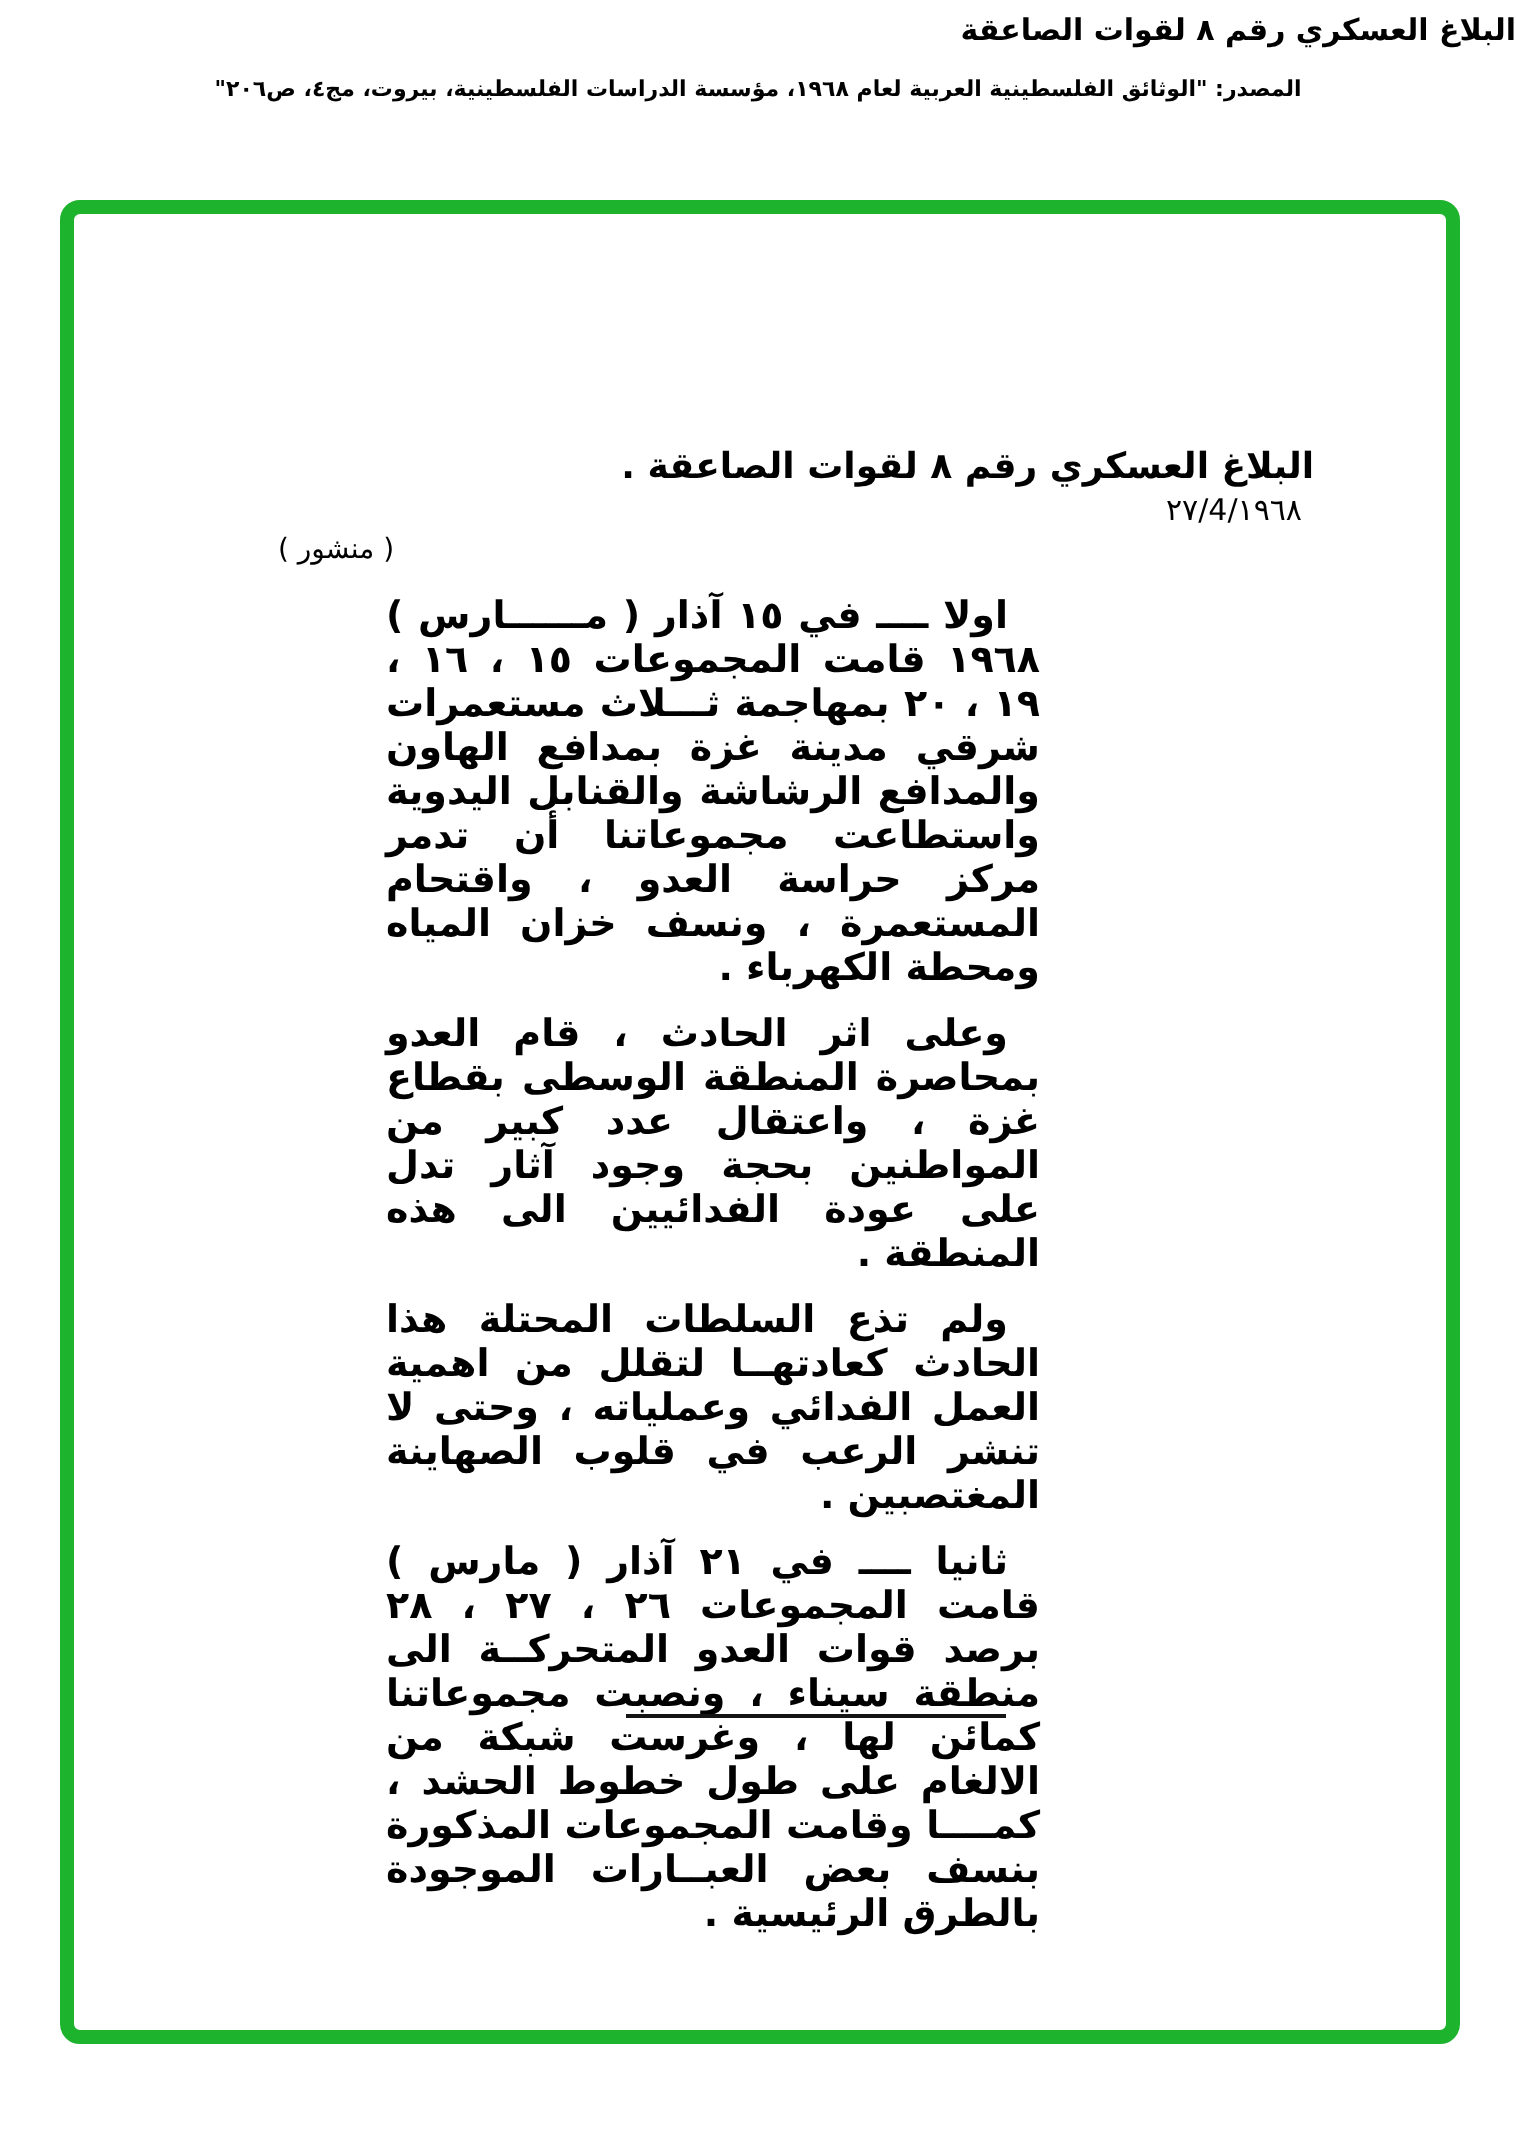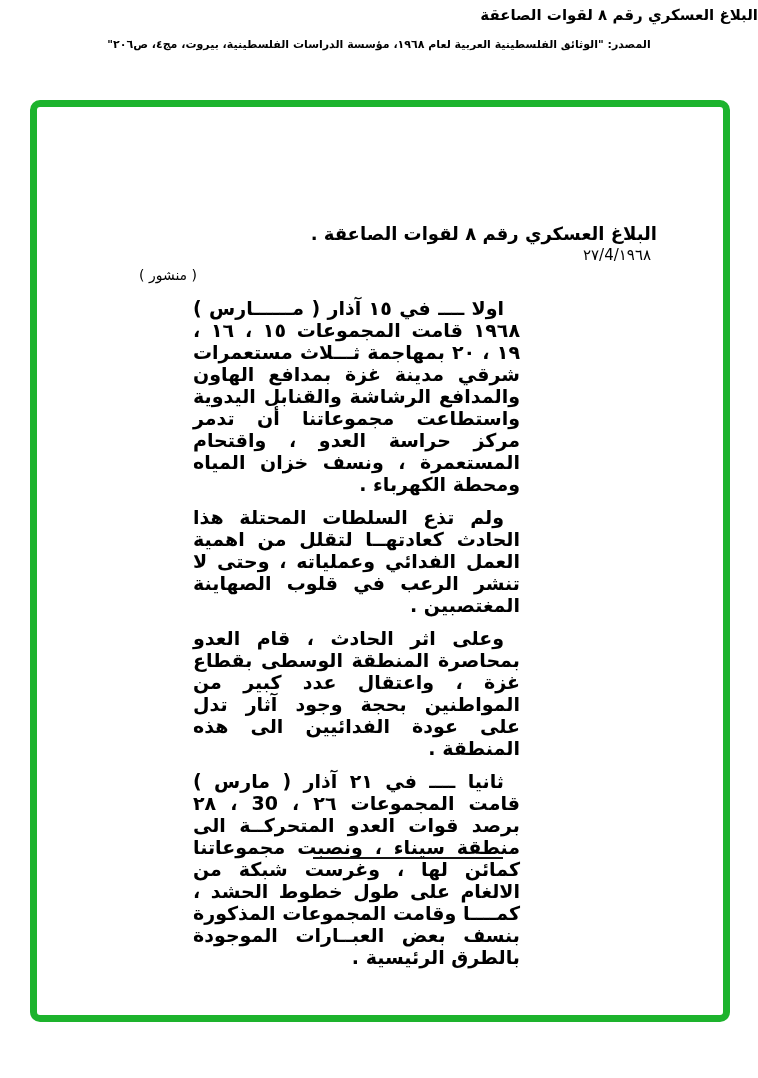--- a/index.html
+++ b/index.html
@@ -73,20 +73,20 @@
 <div class="frame" style="border-color: rgb(29, 179, 45);">
 
   <h1 class="doc-title">البلاغ العسكري رقم ٨ لقوات الصاعقة .</h1>
 
   <div class="doc-date">١٩٦٨/4/٢٧</div>
 
   <div class="pub-note">( منشور )</div>
 
   <section class="body-col">
     <p>اولا ــــ في ١٥ آذار ( مــــــارس ) ١٩٦٨ قامت المجموعات ١٥ ، ١٦ ، ١٩ ، ٢٠ بمهاجمة ثـــلاث مستعمرات شرقي مدينة غزة بمدافع الهاون والمدافع الرشاشة والقنابل اليدوية واستطاعت مجموعاتنا أن تدمر مركز حراسة العدو ، واقتحام المستعمرة ، ونسف خزان المياه ومحطة الكهرباء .</p>
+    <p>وعلى اثر الحادث ، قام العدو بمحاصرة المنطقة الوسطى بقطاع غزة ، واعتقال عدد كبير من المواطنين بحجة وجود آثار تدل على عودة الفدائيين الى هذه المنطقة .</p>
     <p>ولم تذع السلطات المحتلة هذا الحادث كعادتهــا لتقلل من اهمية العمل الفدائي وعملياته ، وحتى لا تنشر الرعب في قلوب الصهاينة المغتصبين .</p>
-    <p>وعلى اثر الحادث ، قام العدو بمحاصرة المنطقة الوسطى بقطاع غزة ، واعتقال عدد كبير من المواطنين بحجة وجود آثار تدل على عودة الفدائيين الى هذه المنطقة .</p>
-    <p>ثانيا ــــ في ٢١ آذار ( مارس ) قامت المجموعات ٢٦ ، 30 ، ٢٨ برصد قوات العدو المتحركــة الى منطقة سيناء ، ونصبت مجموعاتنا كمائن لها ، وغرست شبكة من الالغام على طول خطوط الحشد ، كمــــا وقامت المجموعات المذكورة بنسف بعض العبــارات الموجودة بالطرق الرئيسية .</p>
+    <p>ثانيا ــــ في ٢١ آذار ( مارس ) قامت المجموعات ٢٦ ، ٢٧ ، ٢٨ برصد قوات العدو المتحركــة الى منطقة سيناء ، ونصبت مجموعاتنا كمائن لها ، وغرست شبكة من الالغام على طول خطوط الحشد ، كمــــا وقامت المجموعات المذكورة بنسف بعض العبــارات الموجودة بالطرق الرئيسية .</p>
   </section>
 
   <hr class="closing-rule">
 
 </div>
 
 </body></html>

